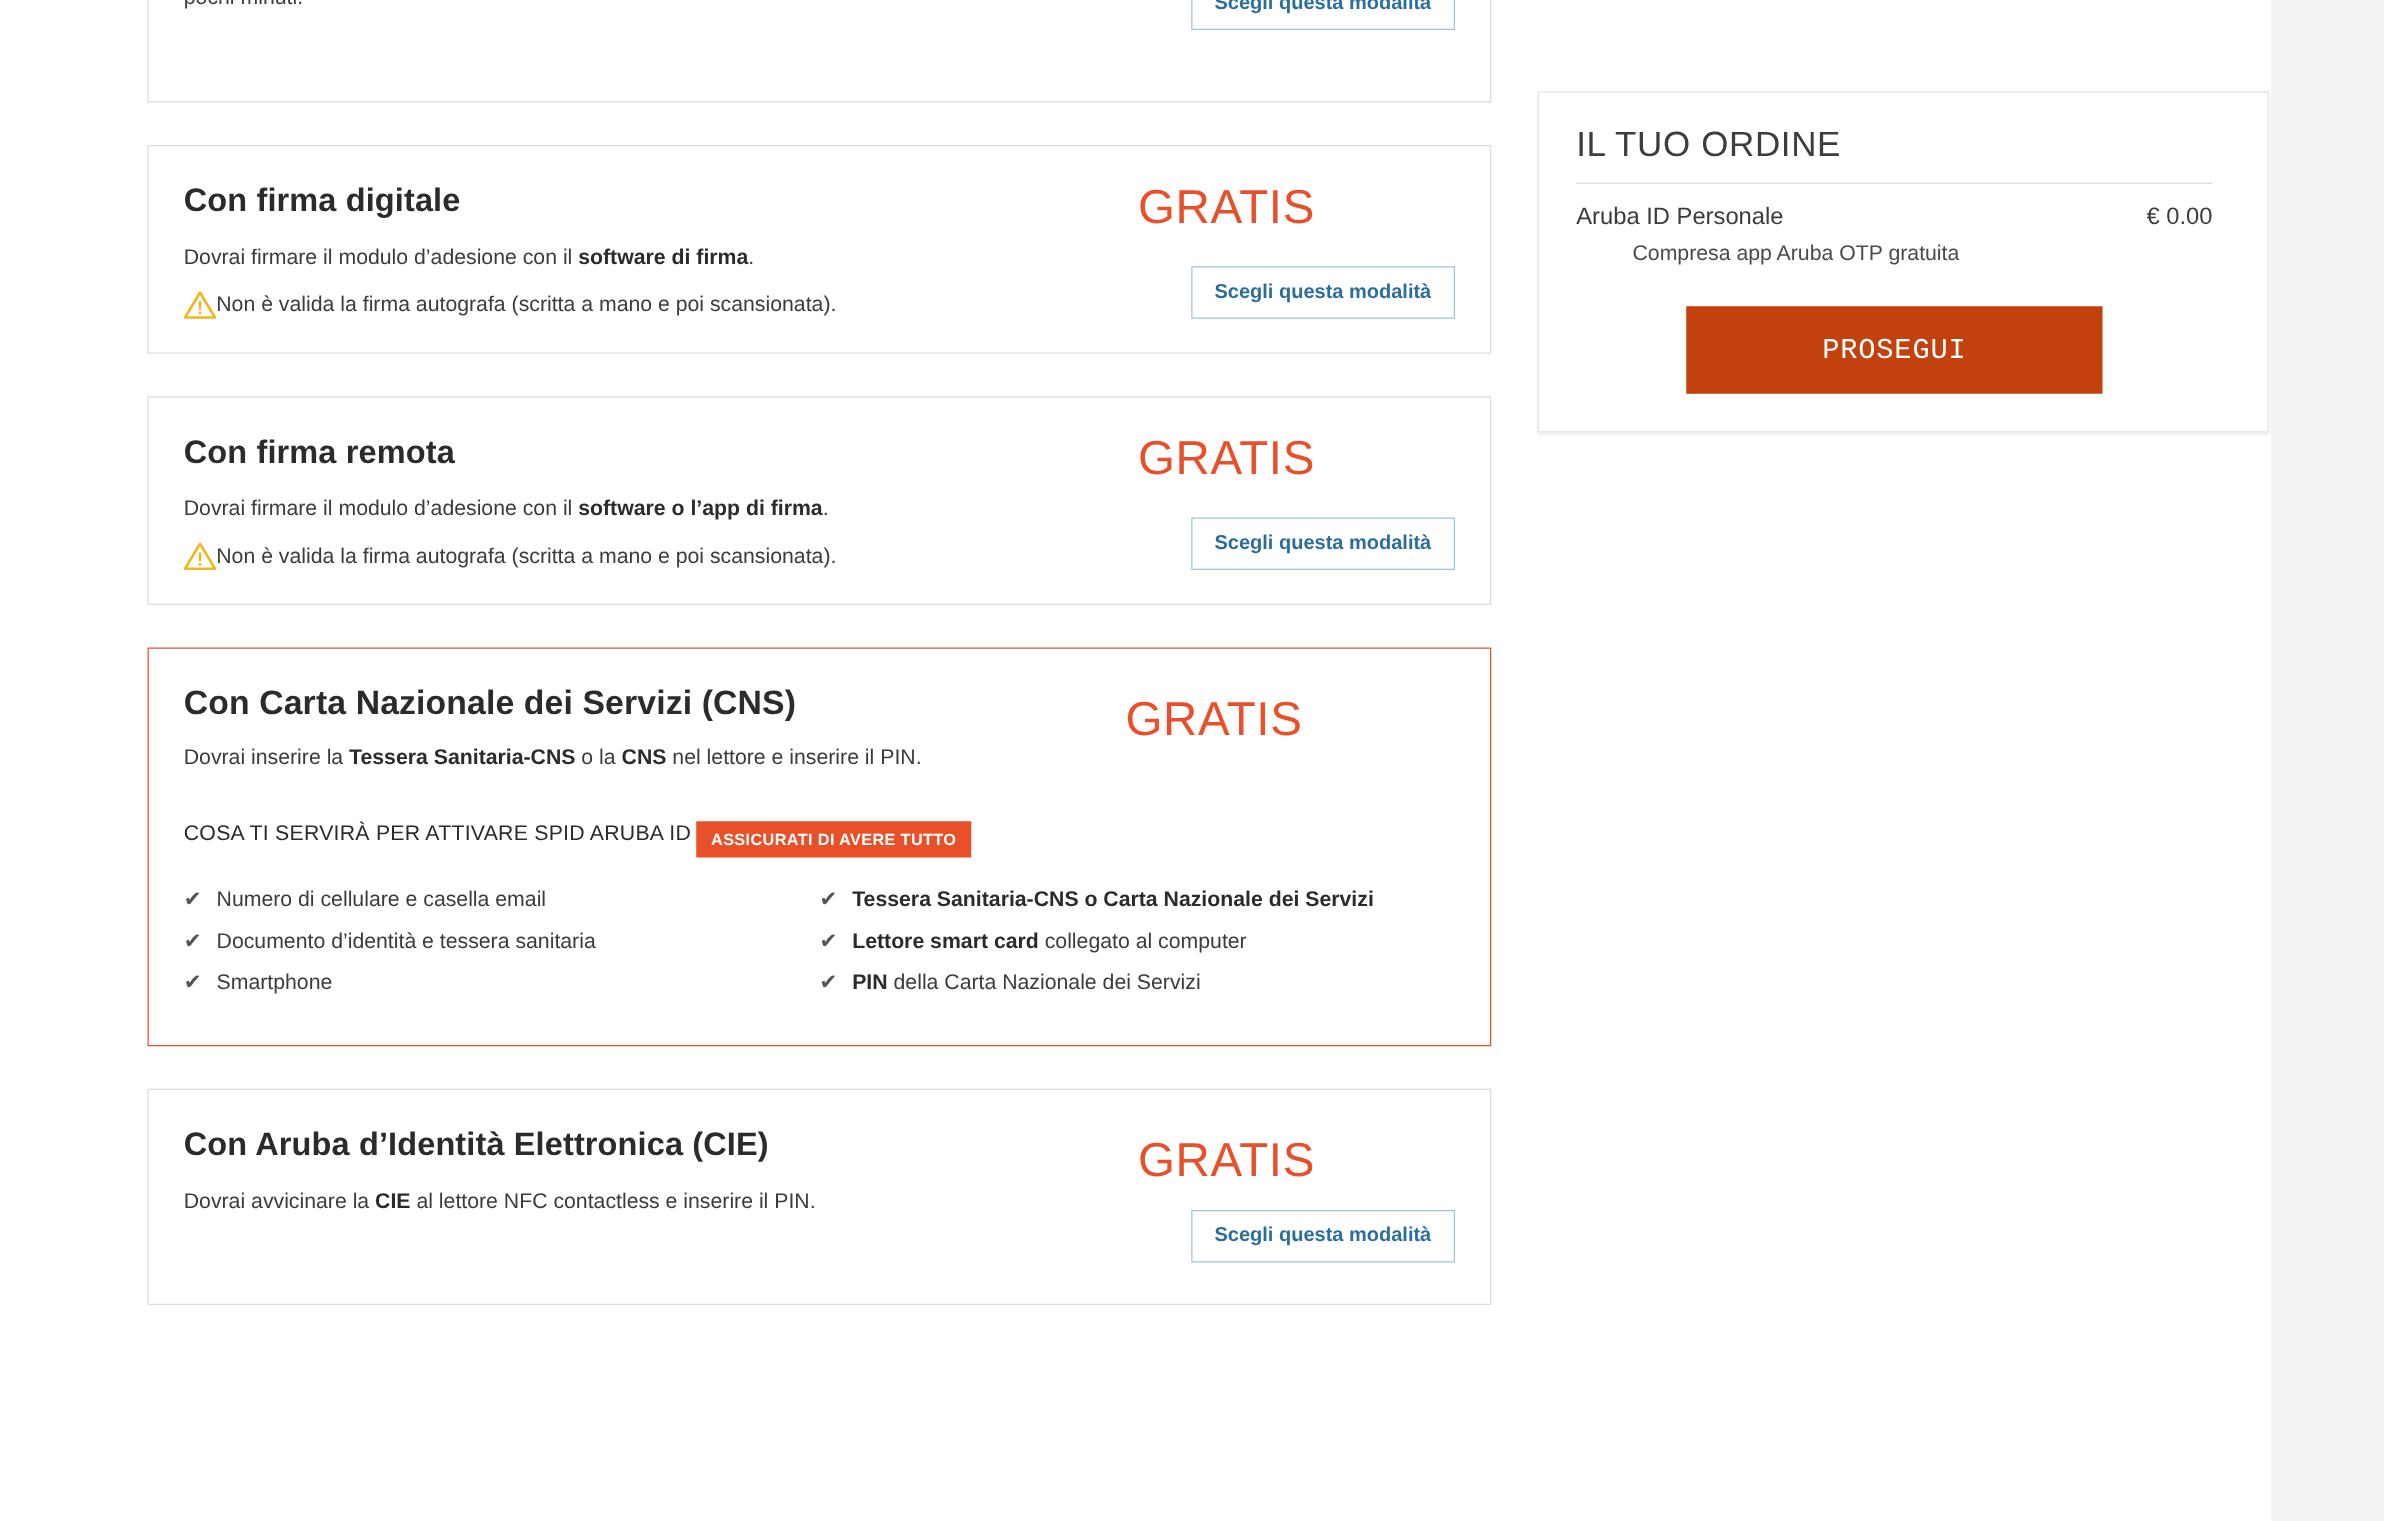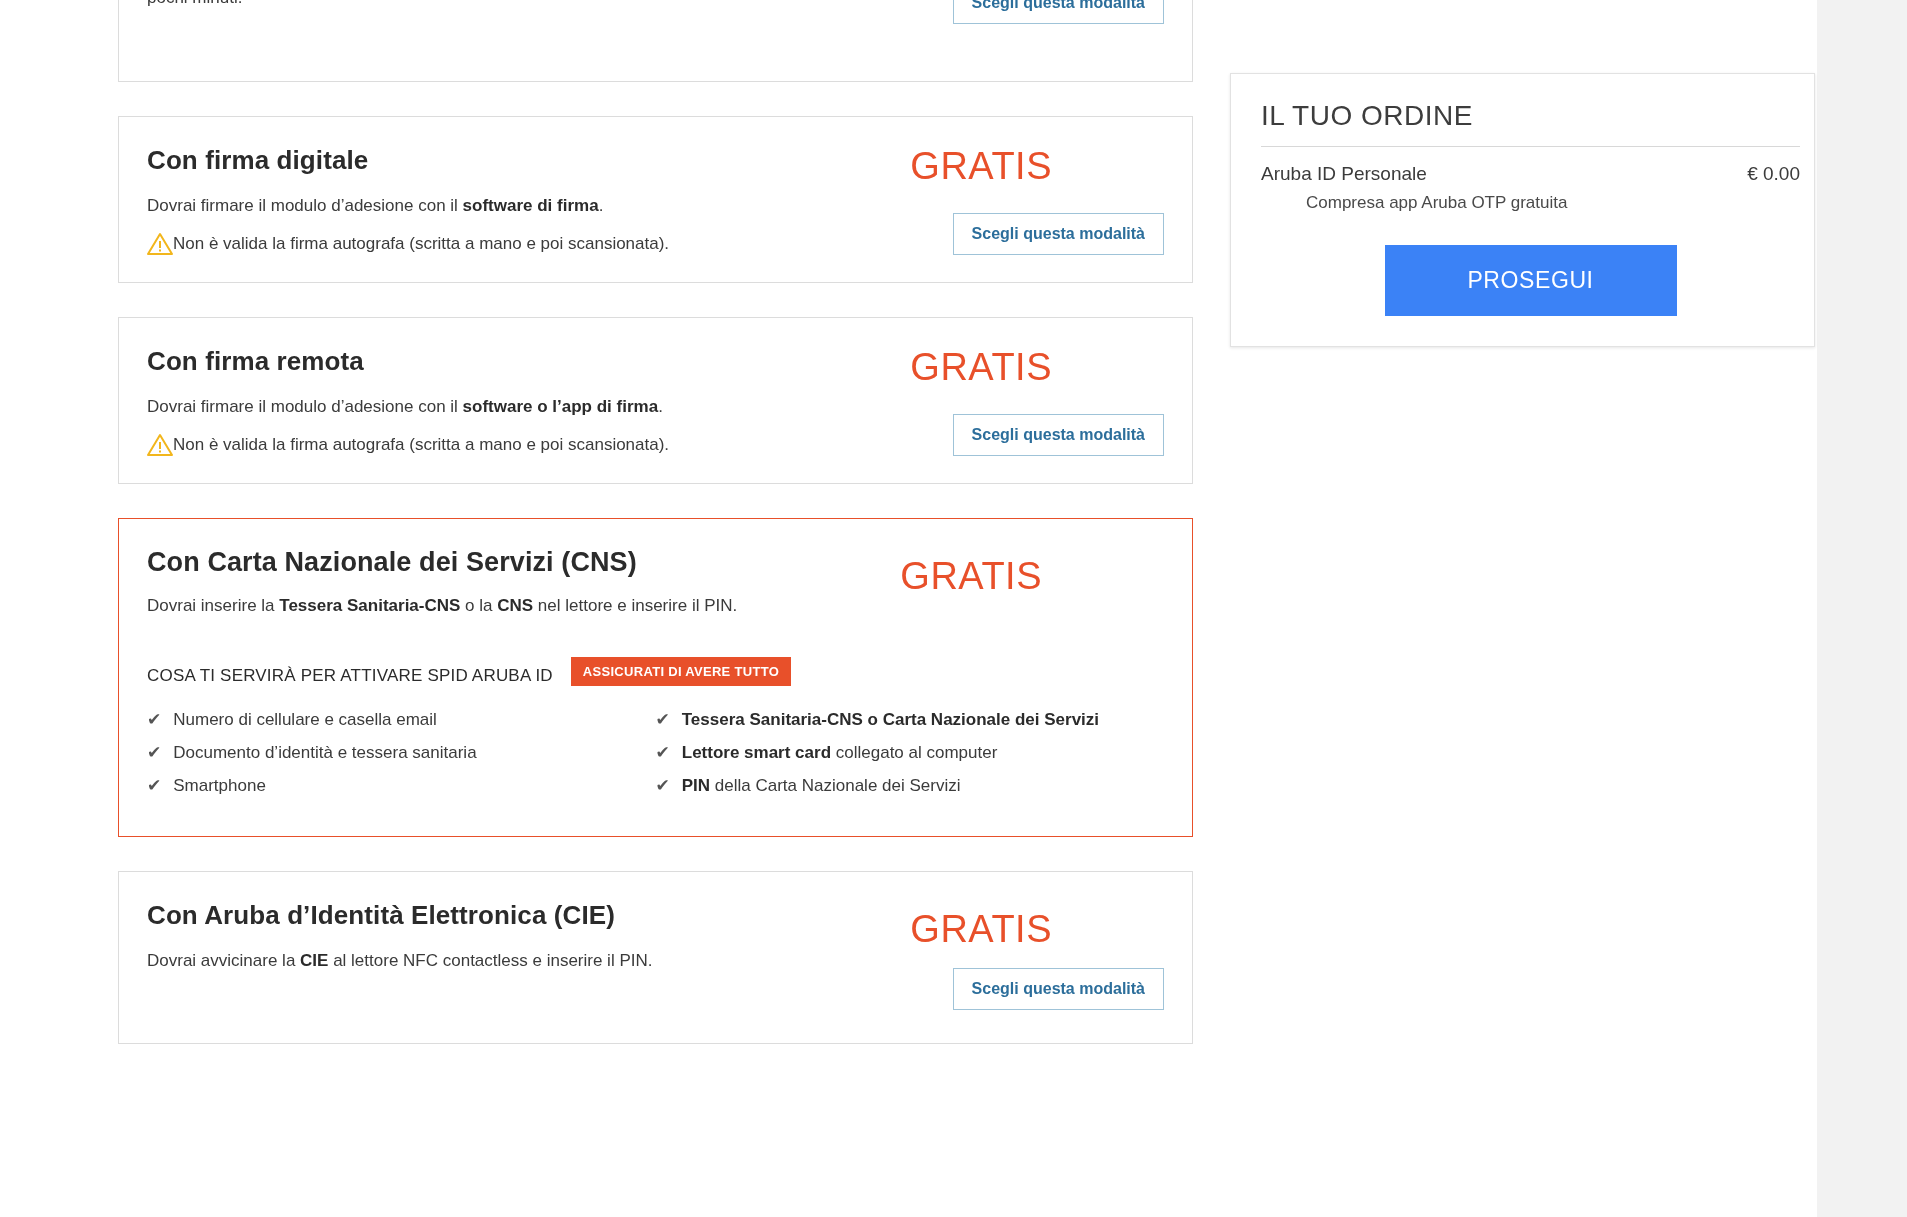--- a/index.html
+++ b/index.html
@@ -113,22 +113,22 @@
     left: 28px;
     top: -12px;
     font-size: 17px;
     color: #3b3b3b;
   }
   .card-top .choose-btn { top: -18px; }
 
   
   .cosa-row {
     display: flex;
-    align-items: flex-end;
-    gap: 18px;
+    align-items: flex-start;
+    gap: 4px;
     margin: 40px 0 18px 0;
   }
   .cosa-label {
     font-size: 17px;
     color: #2b2b2b;
     letter-spacing: .2px;
   }
   .badge {
     background: #e8502a;
     color: #ffffff;
@@ -163,21 +163,21 @@
 
   
   .order-panel {
     position: absolute;
     left: 1230px;
     top: 73px;
     width: 585px;
     background: #ffffff;
     border: 1px solid #e2e2e2;
     box-shadow: 0 1px 3px rgba(0,0,0,.10);
-    padding: 26px 14px 30px 30px;
+    padding: 26px 44px 30px 30px;
   }
   .order-title {
     font-size: 28px;
     color: #3d3d3d;
     font-weight: normal;
     letter-spacing: .5px;
     padding-bottom: 14px;
     border-bottom: 1px solid #d8d8d8;
     margin: 0 0 16px 0;
   }
@@ -193,29 +193,29 @@
     font-size: 17px;
     color: #4a4a4a;
     margin: 8px 0 0 45px;
   }
   .prosegui-wrap {
     display: flex;
     justify-content: center;
     margin-top: 32px;
   }
   .prosegui {
-    background: #3b82f6;
+    background: #c2410c;
     border: none;
     color: #ffffff;
     font-size: 23px;
     letter-spacing: .6px;
     padding: 22px 0;
-    width: 292px;
+    width: 333px;
     cursor: pointer;
-    font-family: Liberation Sans, sans-serif;
+    font-family: Liberation Mono, monospace;
   }
 </style>
 </head>
 <body>
 
 <div class="page">
 
   <div class="right-gutter"></div>
 
   <div class="left-col">

